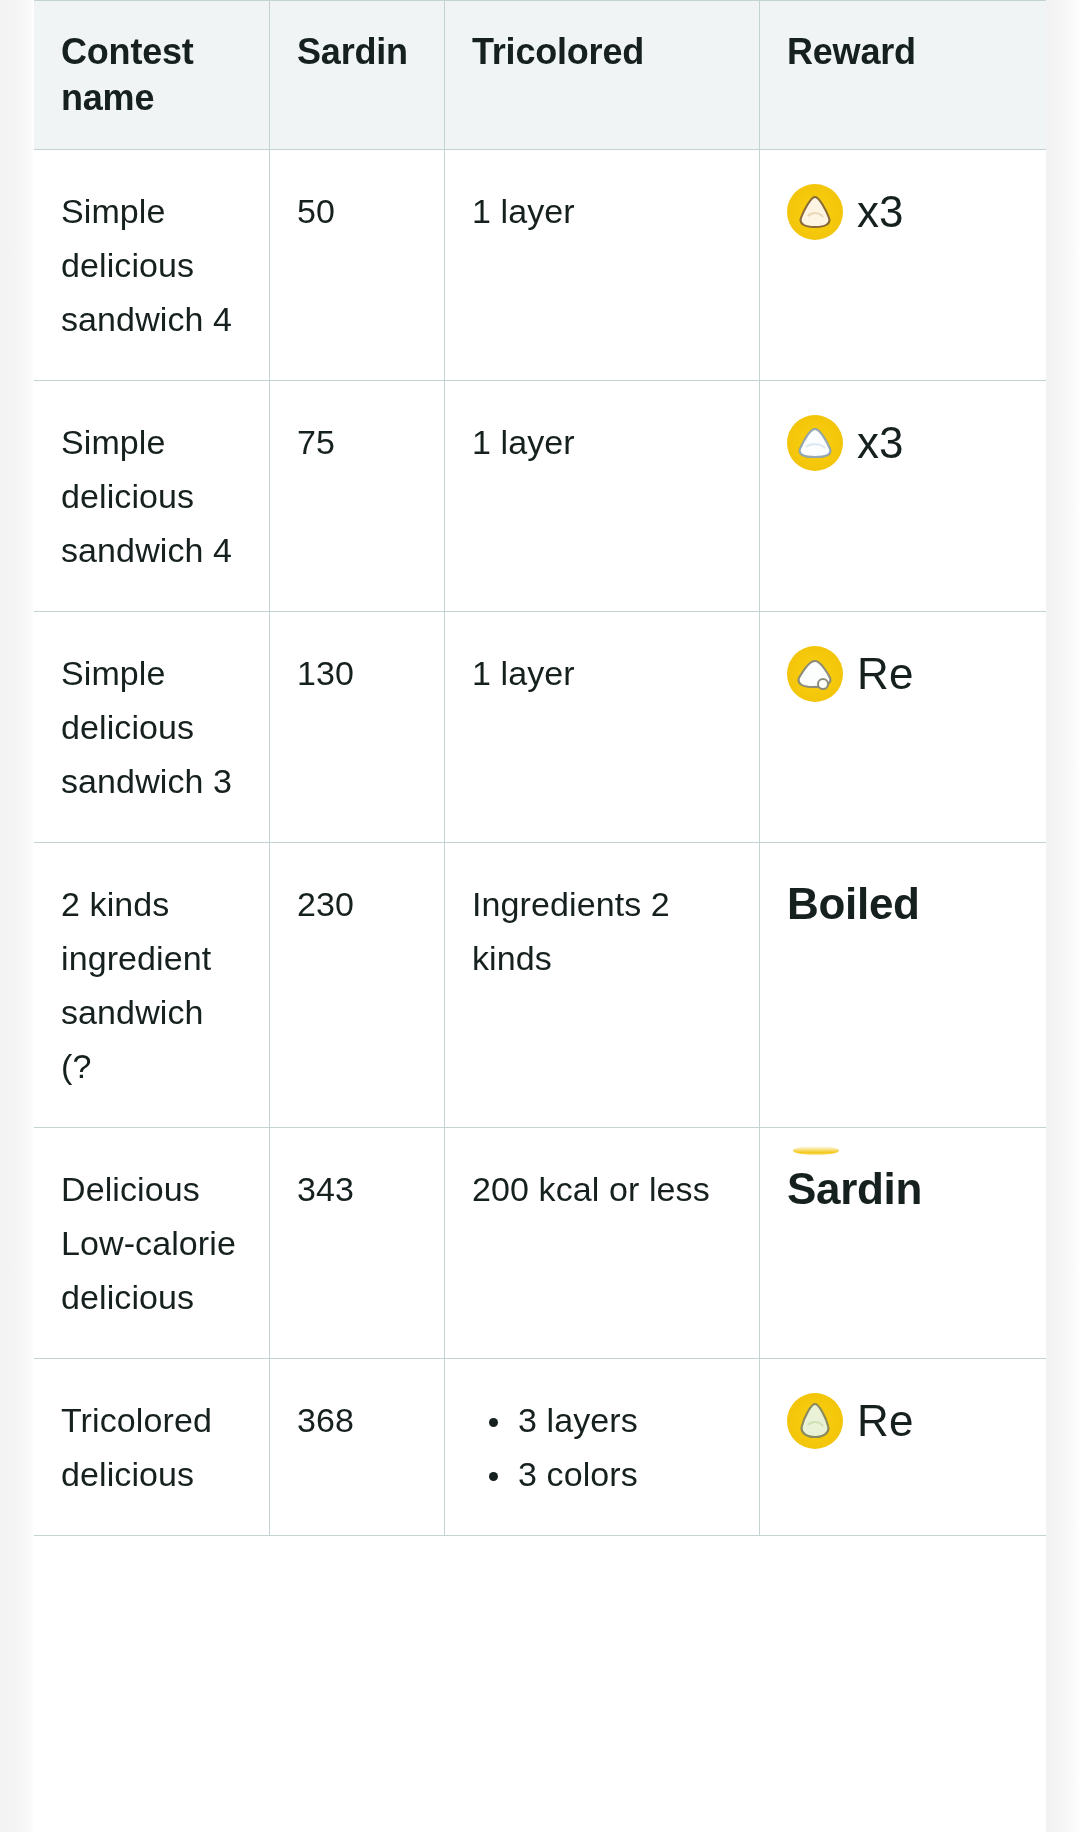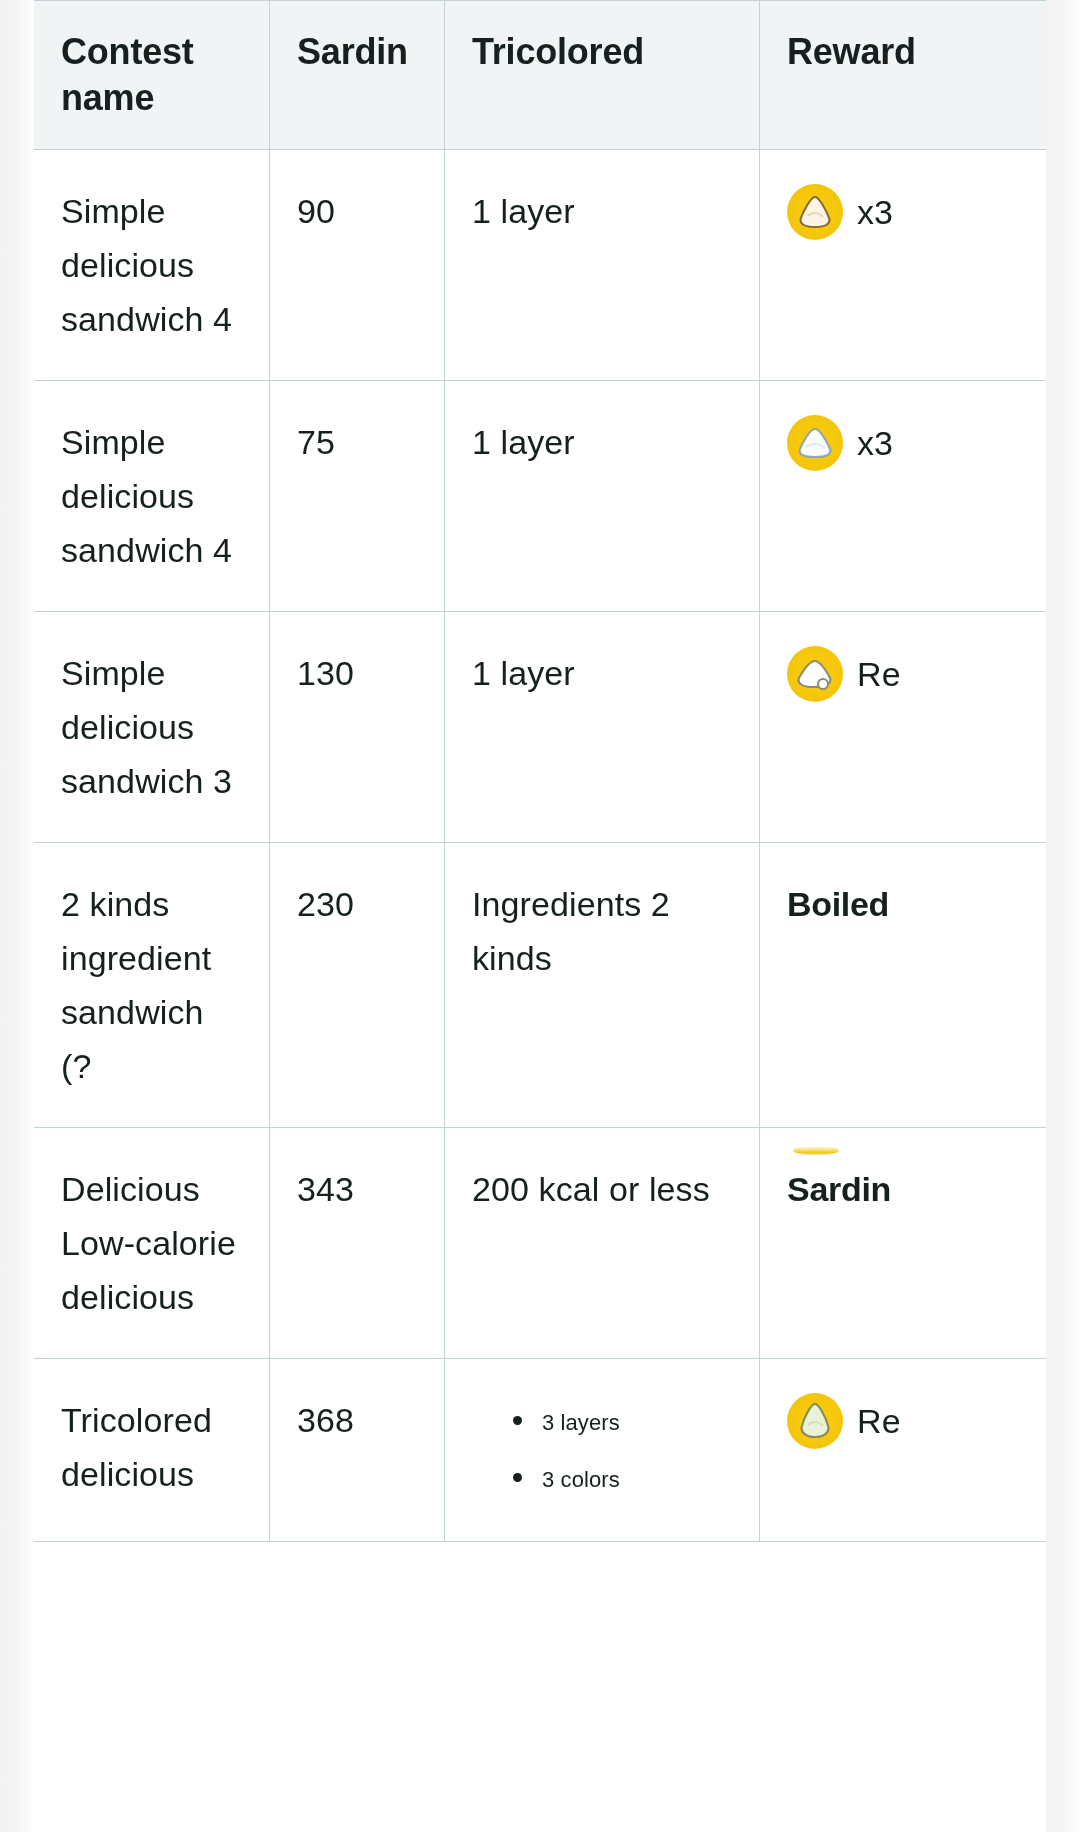--- a/index.html
+++ b/index.html
@@ -100,21 +100,21 @@
   
   .reward-cell {
     white-space: nowrap;
   }
   .reward-row {
     display: flex;
     align-items: center;
     gap: 14px;
   }
   .reward-label {
-    font-size: 34px;
+    font-size: 44px;
     line-height: 54px;
     font-weight: 300;
   }
   .reward-label.bold {
     font-weight: bold;
     letter-spacing: -0.3px;
   }
 
   
   .item-icon {
@@ -152,25 +152,24 @@
     background: linear-gradient(to bottom, rgba(244,200,20,0.0), #f3c712 75%, rgba(243,199,18,0.35));
   }
 
   
   ul.cond-list {
     margin: 0;
     padding: 0 0 0 42px;
     list-style: disc;
   }
   ul.cond-list li {
-    font-size: 22px;
+    font-size: 34px;
     line-height: 54px;
     font-weight: 300;
     padding-left: 4px;
-    margin-left: 24px;
   }
   ul.cond-list li::marker {
     font-size: 30px;
   }
 </style>
 </head>
 <body>
 
 <div class="scroll-frame">
 
@@ -189,21 +188,21 @@
           <th>Sardin</th>
           <th>Tricolored</th>
           <th>Reward</th>
         </tr>
       </thead>
 
       <tbody>
 
         <tr>
           <td>Simple delicious sandwich 4</td>
-          <td>90</td>
+          <td>50</td>
           <td>1 layer</td>
           <td class="reward-cell">
             <div class="reward-row">
               <span class="item-icon">
                 <svg class="blob blob-cream" width="40" height="36" viewBox="0 0 40 36" aria-hidden="true">
                   <path d="M20 3 C24 3 31 16 34 24 C36 30 30 33 20 33 C10 33 4 30 6 24 C9 16 16 3 20 3 Z" fill="#fdf4e3" stroke="#8a6a3a" stroke-width="2" stroke-linejoin="round"></path>
                   <path d="M13 22 C17 18 24 18 28 23" fill="none" stroke="#e8d6b4" stroke-width="2"></path>
                 </svg>
               </span>
               <span class="reward-label">x3</span>

